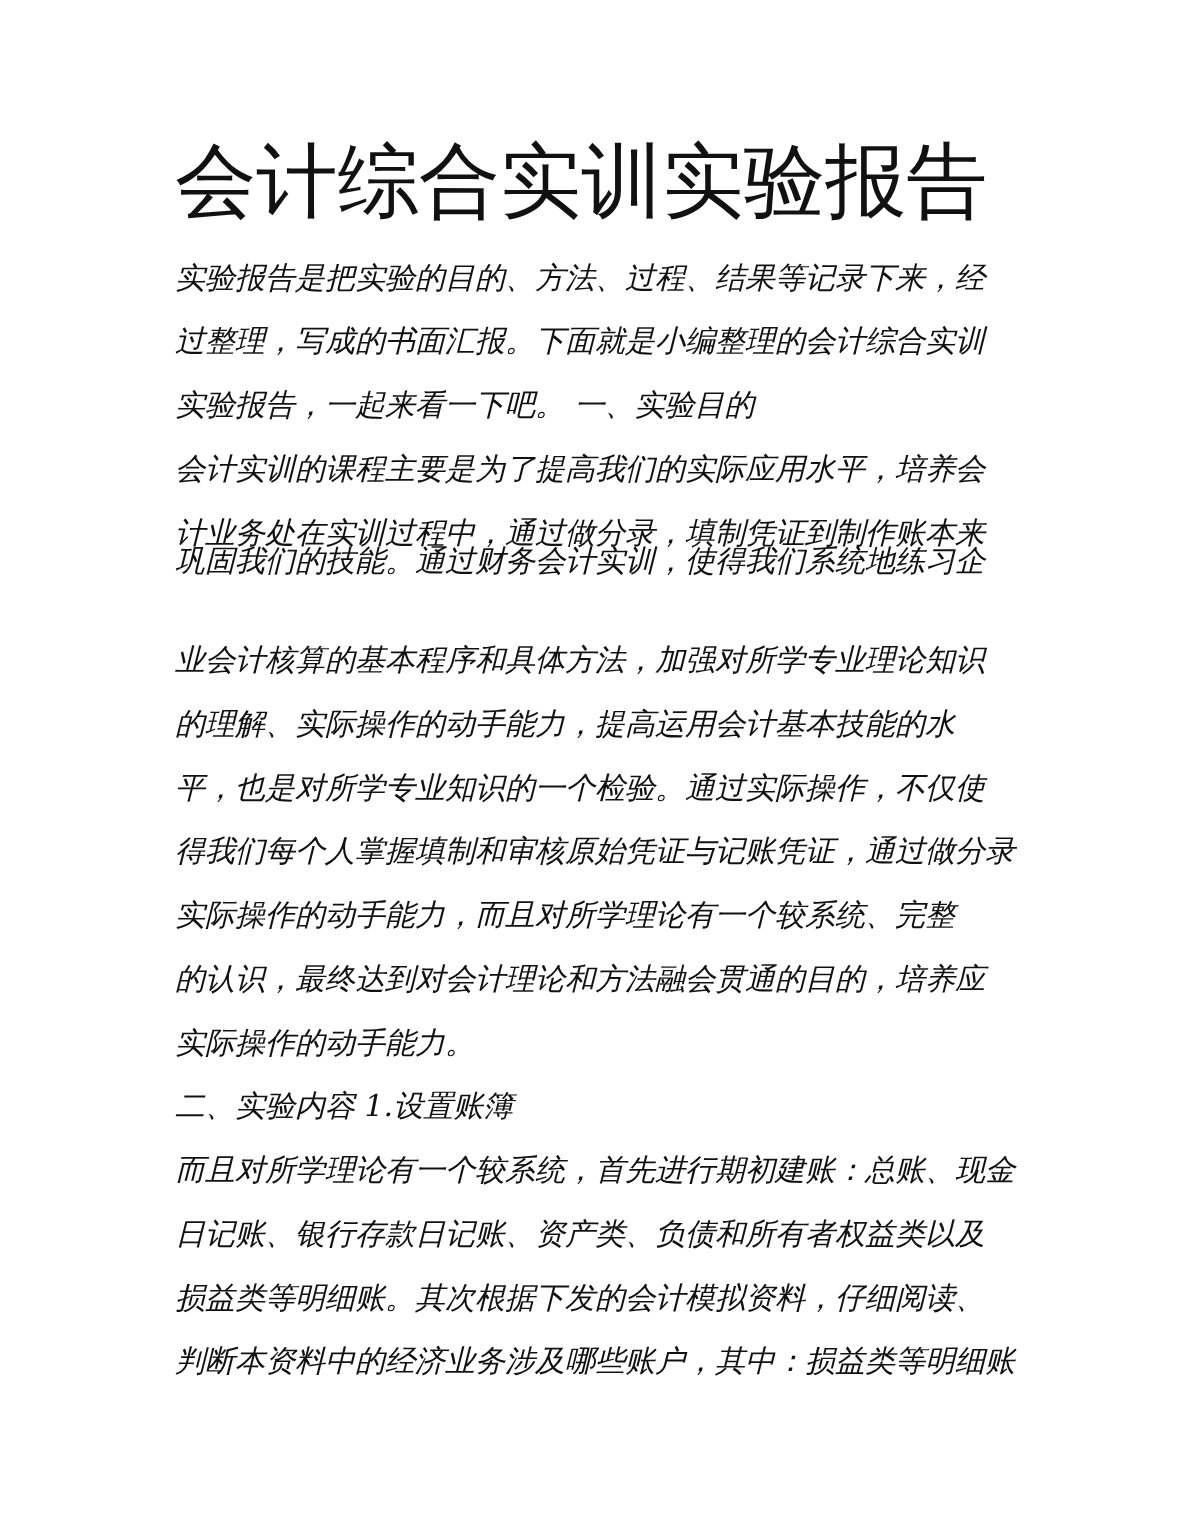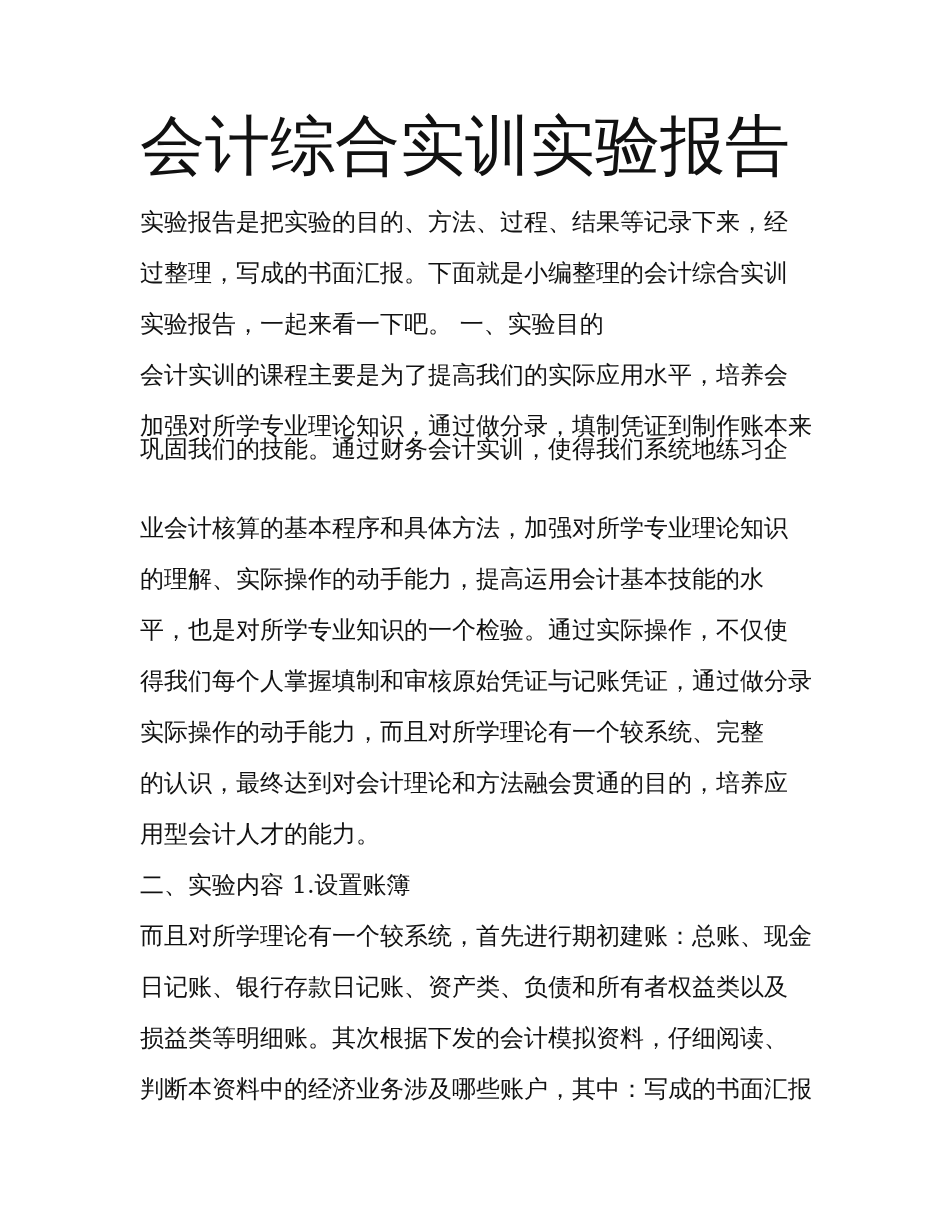--- a/index.html
+++ b/index.html
@@ -32,39 +32,40 @@
       font-weight: normal;
       margin: 0;
     }
     .line {
       position: absolute;
       left: 0;
       font-size: 24px;
       line-height: 30px;
       white-space: nowrap;
       letter-spacing: 0px;
+      font-style: italic;
     }
   </style>
 </head>
 <body>
 
 <div class="page">
   <h1 class="title">会计综合实训实验报告</h1>
 
   <div class="line" style="top:207px">实验报告是把实验的目的、方法、过程、结果等记录下来，经</div>
   <div class="line" style="top:258px">过整理，写成的书面汇报。下面就是小编整理的会计综合实训</div>
   <div class="line" style="top:309px">实验报告，一起来看一下吧。 一、实验目的</div>
   <div class="line" style="top:360px">会计实训的课程主要是为了提高我们的实际应用水平，培养会</div>
-  <div class="line" style="top:411px">加强对所学专业理论知识，通过做分录，填制凭证到制作账本来</div>
+  <div class="line" style="top:411px">计业务处在实训过程中，通过做分录，填制凭证到制作账本来</div>
   <div class="line" style="top:434px">巩固我们的技能。通过财务会计实训，使得我们系统地练习企</div>
   <div class="line" style="top:513px">业会计核算的基本程序和具体方法，加强对所学专业理论知识</div>
   <div class="line" style="top:564px">的理解、实际操作的动手能力，提高运用会计基本技能的水</div>
   <div class="line" style="top:615px">平，也是对所学专业知识的一个检验。通过实际操作，不仅使</div>
   <div class="line" style="top:666px">得我们每个人掌握填制和审核原始凭证与记账凭证，通过做分录</div>
   <div class="line" style="top:717px">实际操作的动手能力，而且对所学理论有一个较系统、完整</div>
   <div class="line" style="top:768px">的认识，最终达到对会计理论和方法融会贯通的目的，培养应</div>
-  <div class="line" style="top:819px">用型会计人才的能力。</div>
+  <div class="line" style="top:819px">实际操作的动手能力。</div>
   <div class="line" style="top:870px">二、实验内容 1.设置账簿</div>
   <div class="line" style="top:921px">而且对所学理论有一个较系统，首先进行期初建账：总账、现金</div>
   <div class="line" style="top:972px">日记账、银行存款日记账、资产类、负债和所有者权益类以及</div>
   <div class="line" style="top:1023px">损益类等明细账。其次根据下发的会计模拟资料，仔细阅读、</div>
-  <div class="line" style="top:1074px">判断本资料中的经济业务涉及哪些账户，其中：写成的书面汇报</div>
+  <div class="line" style="top:1074px">判断本资料中的经济业务涉及哪些账户，其中：损益类等明细账</div>
 </div>
 
 </body></html>

